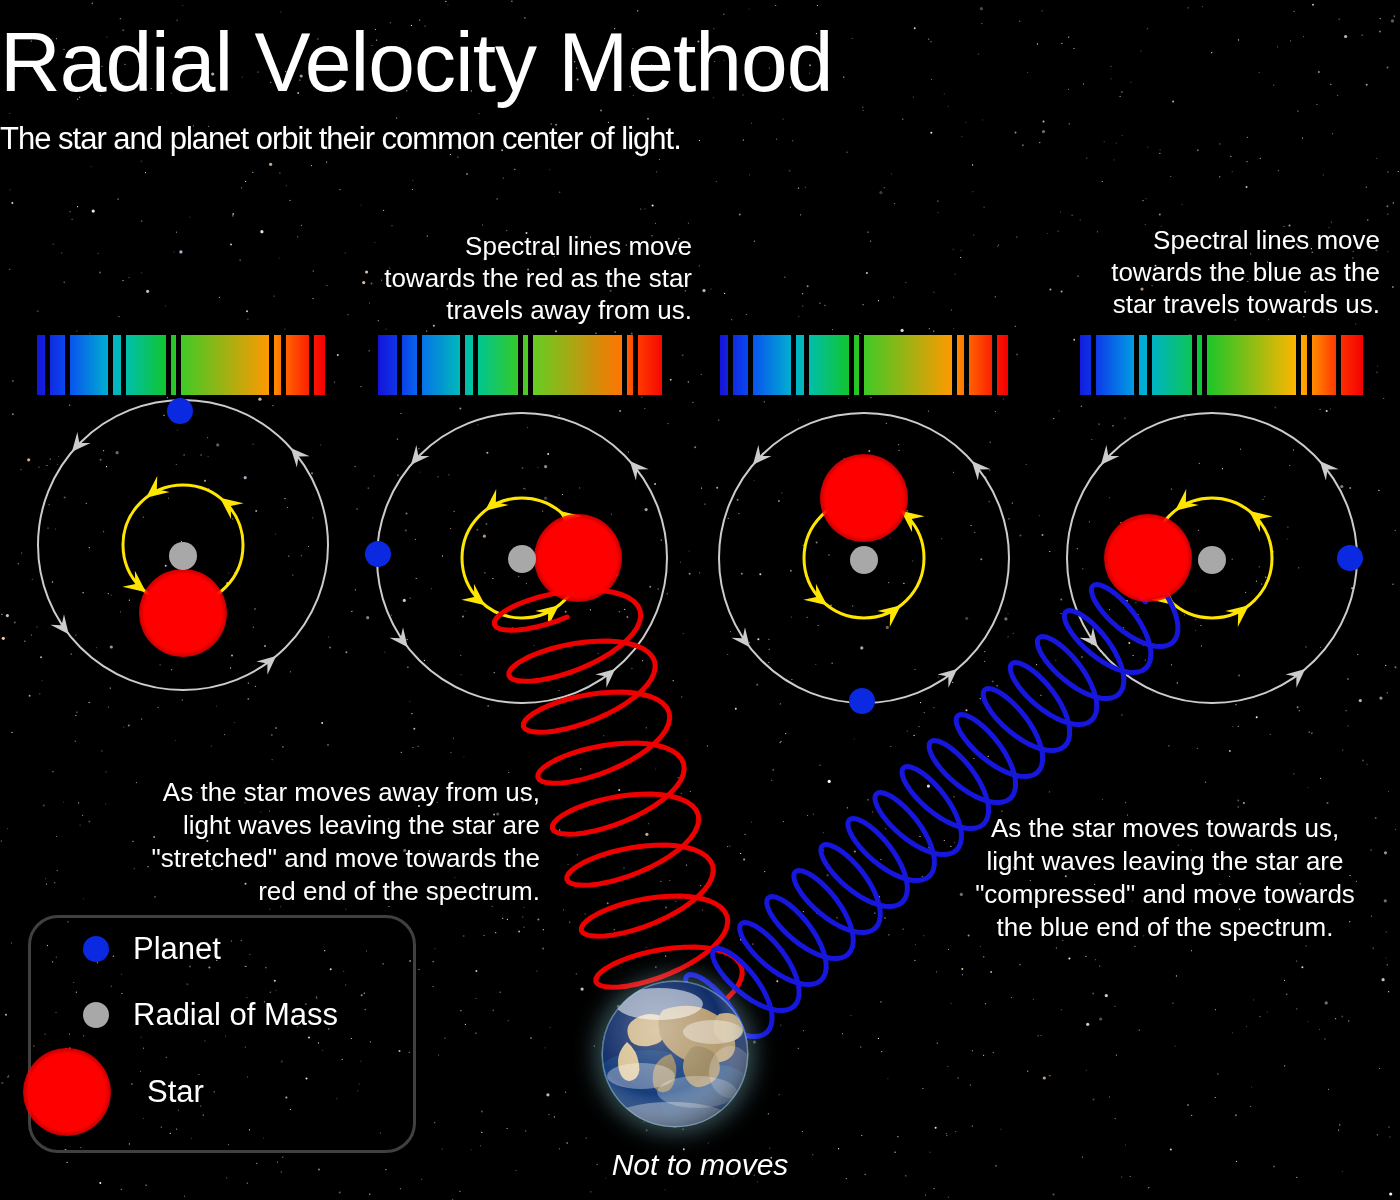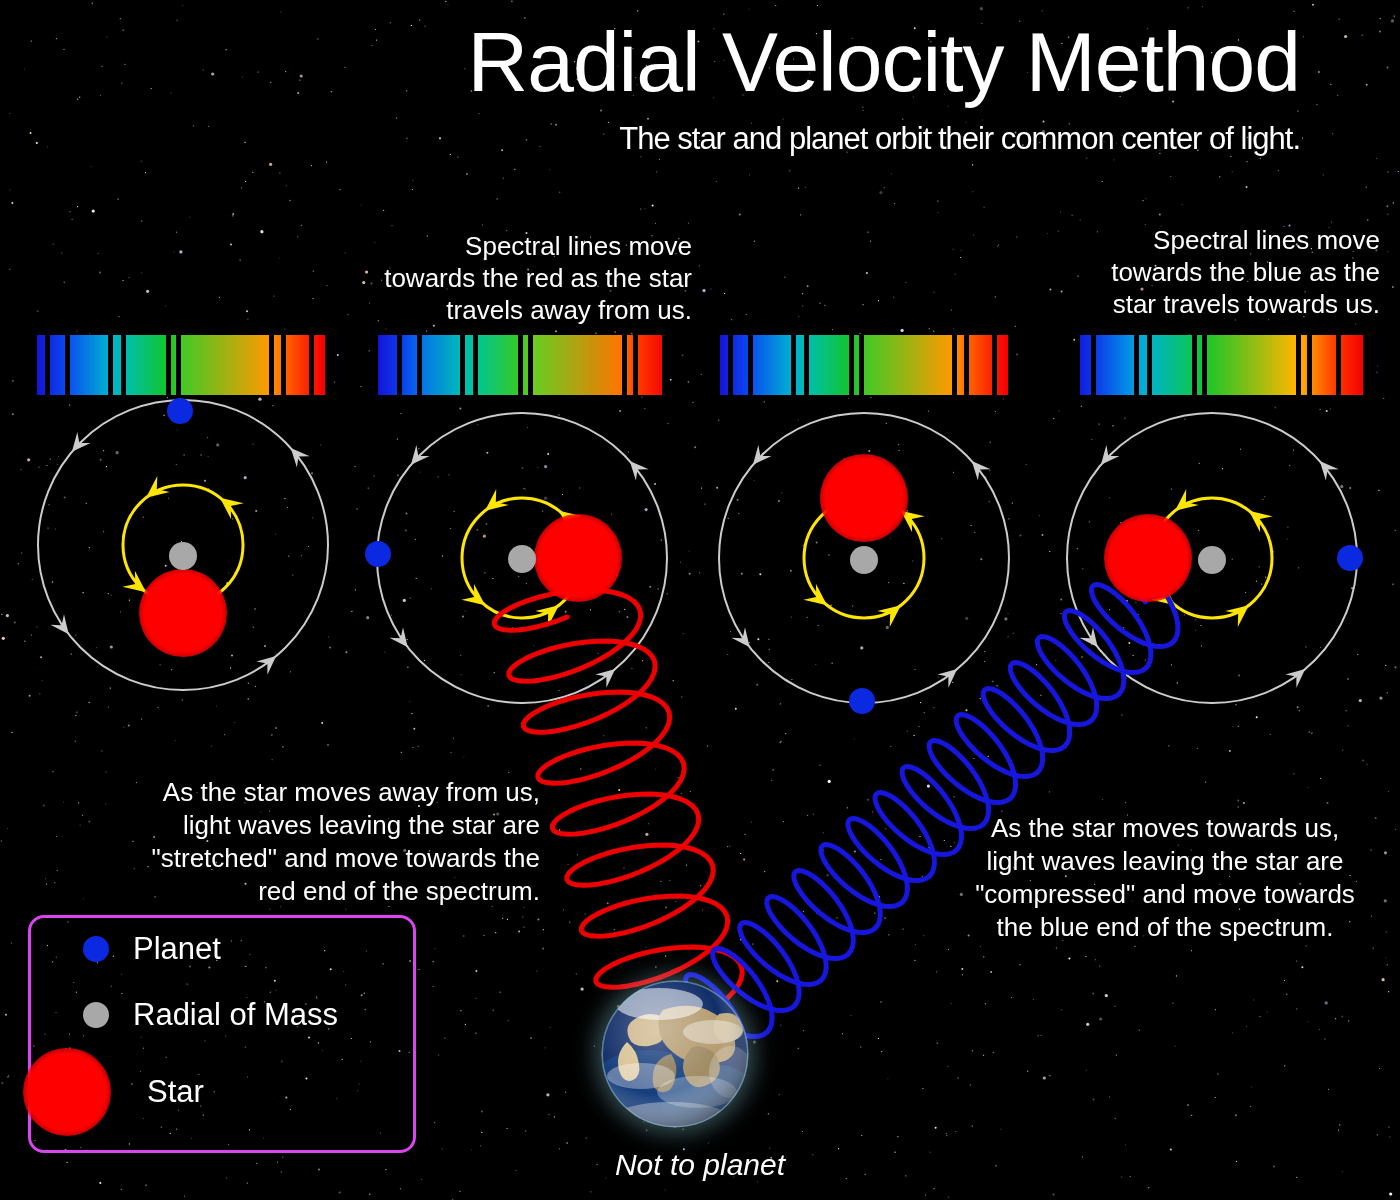--- a/index.html
+++ b/index.html
@@ -5,21 +5,21 @@
   html,body{margin:0;padding:0;background:#000;}
   #stage{
     position:relative;width:1400px;height:1200px;overflow:hidden;
     background:#000;
     font-family:"Liberation Sans", sans-serif;
     color:#fff;
   }
   #starfield{position:absolute;inset:0;pointer-events:none;}
 
   .ttl{
-    position:absolute;left:0;width:1300px;text-align:right;
+    position:absolute;left:0;width:1300px;text-align:left;
     font-weight:400;letter-spacing:-1px;
   }
   #title{top:14px;font-size:84px;line-height:96px;}
   #subtitle{top:120px;font-size:31px;line-height:38px;}
 
   .cap{
     position:absolute;text-align:right;font-size:26px;line-height:32px;
     white-space:pre-line;
   }
   #cap-red{left:352px;top:230px;width:340px;}
@@ -39,21 +39,21 @@
     position:absolute;width:28px;height:28px;border-radius:50%;
     background:#a8a8a8;
   }
   .star{
     position:absolute;width:88px;height:88px;border-radius:50%;
     background:radial-gradient(circle at 50% 50%, #ff0000 0%, #ff0000 62%, rgba(255,0,0,0.55) 80%, rgba(255,0,0,0) 100%);
   }
 
   #legend{
     position:absolute;left:28px;top:915px;width:382px;height:232px;
-    border:3px solid #d946ef;border-radius:16px;
+    border:3px solid #404040;border-radius:30px;
   }
   .legrow{position:absolute;display:flex;align-items:center;}
   .legtext{font-size:31px;line-height:34px;color:#fff;}
 
   #earth{
     position:absolute;left:601px;top:980px;width:148px;height:148px;border-radius:50%;
     overflow:hidden;
     box-shadow:0 0 22px 6px rgba(150,220,235,0.35);
   }
   #notscale{
@@ -1776,14 +1776,14 @@
         <ellipse cx="40" cy="96" rx="34" ry="13" fill="#ffffff" opacity="0.33"></ellipse>
         <ellipse cx="96" cy="112" rx="40" ry="16" fill="#ffffff" opacity="0.28"></ellipse>
         <ellipse cx="70" cy="140" rx="60" ry="18" fill="#ffffff" opacity="0.35"></ellipse>
         <ellipse cx="130" cy="92" rx="22" ry="26" fill="#ffffff" opacity="0.22"></ellipse>
         <rect width="148" height="148" fill="url(#eshade)"></rect>
       </g>
       <circle cx="74" cy="74" r="73" fill="none" stroke="#9fd8e8" stroke-opacity="0.5" stroke-width="2"></circle>
     </svg>
   </div>
 
-  <div id="notscale">Not to planet</div>
+  <div id="notscale">Not to moves</div>
 </div>
 
 </body></html>

